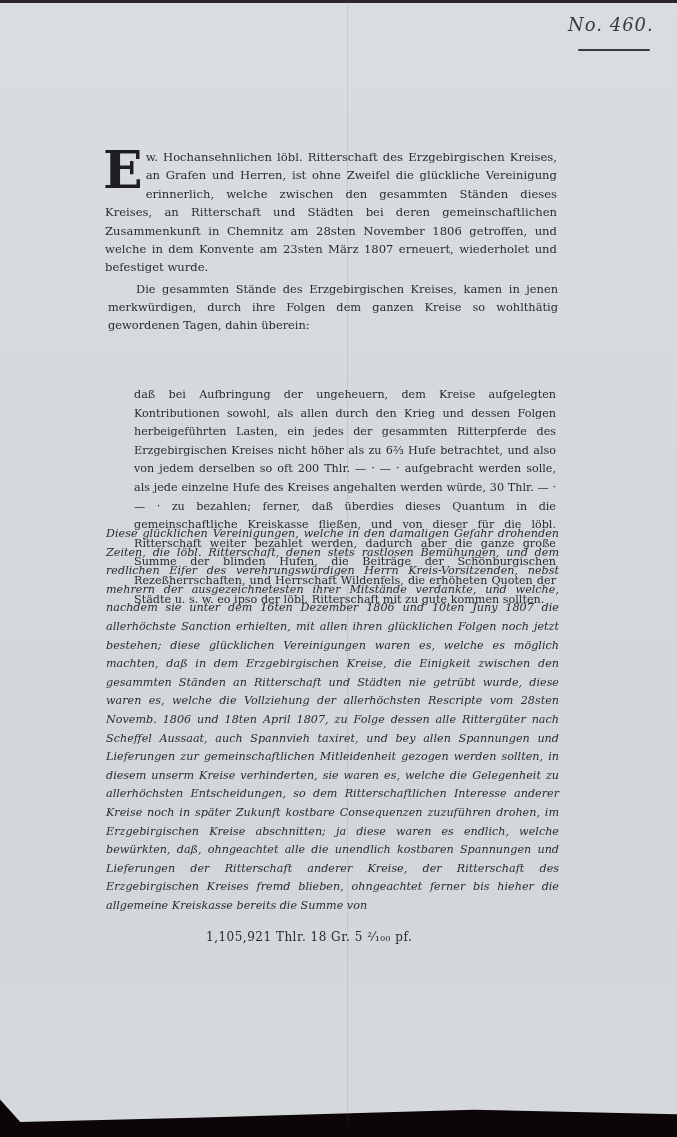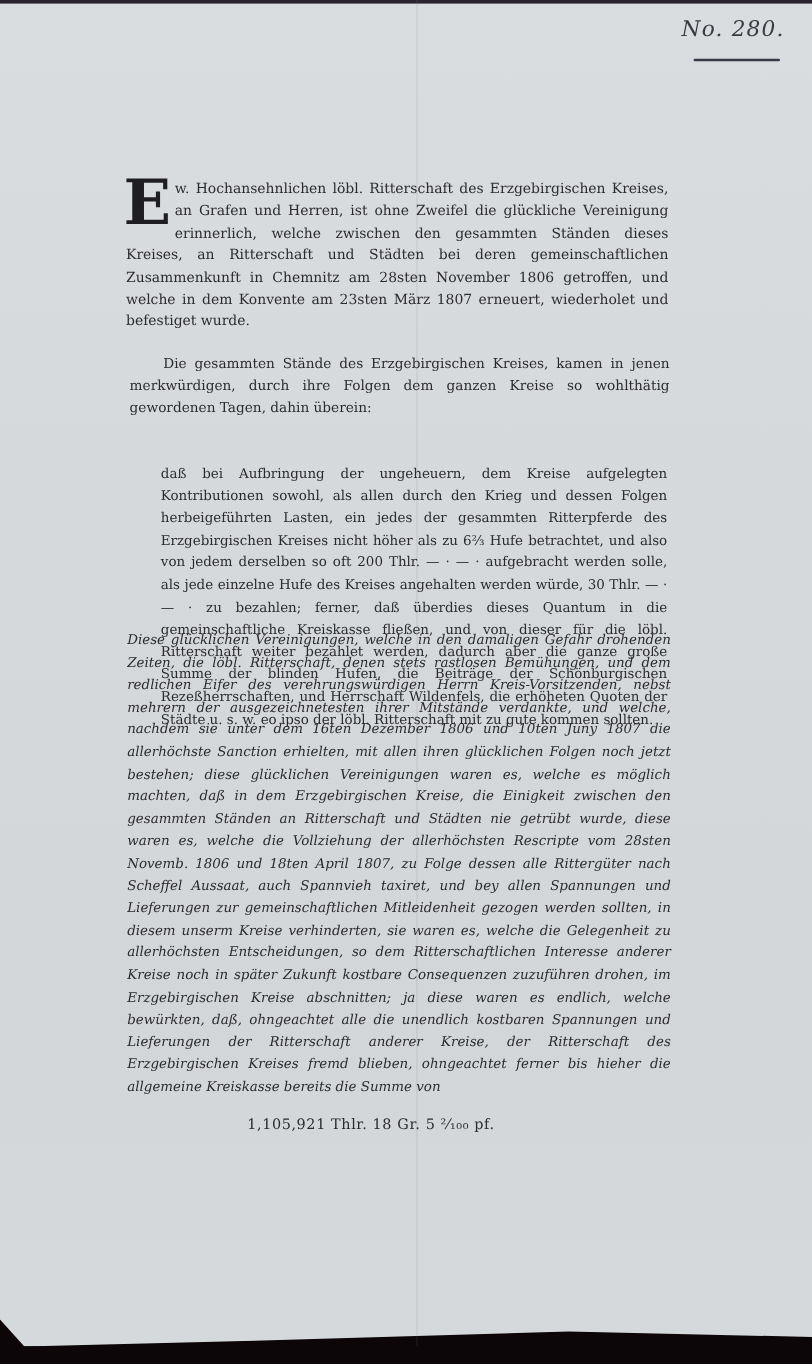--- a/index.html
+++ b/index.html
@@ -9,33 +9,33 @@
     clip-path:polygon(0 0,100% 0,100% 99.3%,70% 98.9%,30% 99.6%,3% 100%,0 98%);}
   .fold{position:absolute;left:347px;top:0;width:1px;height:1122px;background:rgba(120,120,120,.18);}
   .topedge{position:absolute;left:0;top:0;width:677px;height:3px;background:#2a2430;}
   .signature{position:absolute;left:568px;top:14px;font-family:"DejaVu Serif",serif;font-style:italic;
     font-size:18px;color:#3a3a44;letter-spacing:1px;}
   .sig-line{position:absolute;left:578px;top:49px;width:72px;height:2px;background:#3a3a44;border-radius:1px;}
   .doc{position:absolute;font-family:"DejaVu Serif",serif;color:#2b2b2f;}
   .p1{left:105px;top:148px;width:452px;font-size:11.6px;line-height:18.4px;text-align:justify;}
   .initial{float:left;font-family:"DejaVu Serif",serif;font-weight:bold;font-size:52px;line-height:44px;
     margin:0 3px 0 -2px;color:#1e1e22;}
-  .p2{left:108px;top:294px;width:450px;font-size:11.4px;line-height:18px;text-align:justify;text-indent:28px;}
+  .p2{left:108px;top:280px;width:450px;font-size:11.4px;line-height:18px;text-align:justify;text-indent:28px;}
   .p3{left:134px;top:346px;width:422px;font-size:11.2px;line-height:18.6px;text-align:justify;margin-top:40px;}
   .p4{left:106px;top:525px;width:453px;font-size:11.2px;line-height:18.6px;text-align:justify;font-style:italic;}
   .sum{left:206px;top:882px;font-size:12px;letter-spacing:.5px;margin-top:48px;}
 </style>
 </head>
 <body>
 
 <div class="paper"></div>
 <div class="topedge"></div>
 <div class="fold"></div>
 
-<div class="signature">No. 280.</div>
+<div class="signature">No. 460.</div>
 <div class="sig-line"></div>
 
 <div class="doc p1">
   <span class="initial">E</span><span>w. </span><span>Hochansehnlichen löbl. Ritterschaft des Erzgebirgischen Kreises, an Grafen und Herren, ist ohne Zweifel die glückliche Vereinigung erinnerlich, welche zwischen den gesammten Ständen dieses Kreises, an Ritterschaft und Städten bei deren gemeinschaftlichen Zusammenkunft in Chemnitz am 28sten November 1806 getroffen, und welche in dem Konvente am 23sten März 1807 erneuert, wiederholet und befestiget wurde.</span>
 </div>
 
 <div class="doc p2">Die gesammten Stände des Erzgebirgischen Kreises, kamen in jenen merkwürdigen, durch ihre Folgen dem ganzen Kreise so wohlthätig gewordenen Tagen, dahin überein:</div>
 
 <div class="doc p3">daß bei Aufbringung der ungeheuern, dem Kreise aufgelegten Kontributionen sowohl, als allen durch den Krieg und dessen Folgen herbeigeführten Lasten, ein jedes der gesammten Ritterpferde des Erzgebirgischen Kreises nicht höher als zu 6⅔ Hufe betrachtet, und also von jedem derselben so oft 200 Thlr. — · — · aufgebracht werden solle, als jede einzelne Hufe des Kreises angehalten werden würde, 30 Thlr. — · — · zu bezahlen; ferner, daß überdies dieses Quantum in die gemeinschaftliche Kreiskasse fließen, und von dieser für die löbl. Ritterschaft weiter bezahlet werden, dadurch aber die ganze große Summe der blinden Hufen, die Beiträge der Schönburgischen Rezeßherrschaften, und Herrschaft Wildenfels, die erhöheten Quoten der Städte u. s. w. eo ipso der löbl. Ritterschaft mit zu gute kommen sollten.</div>
 

